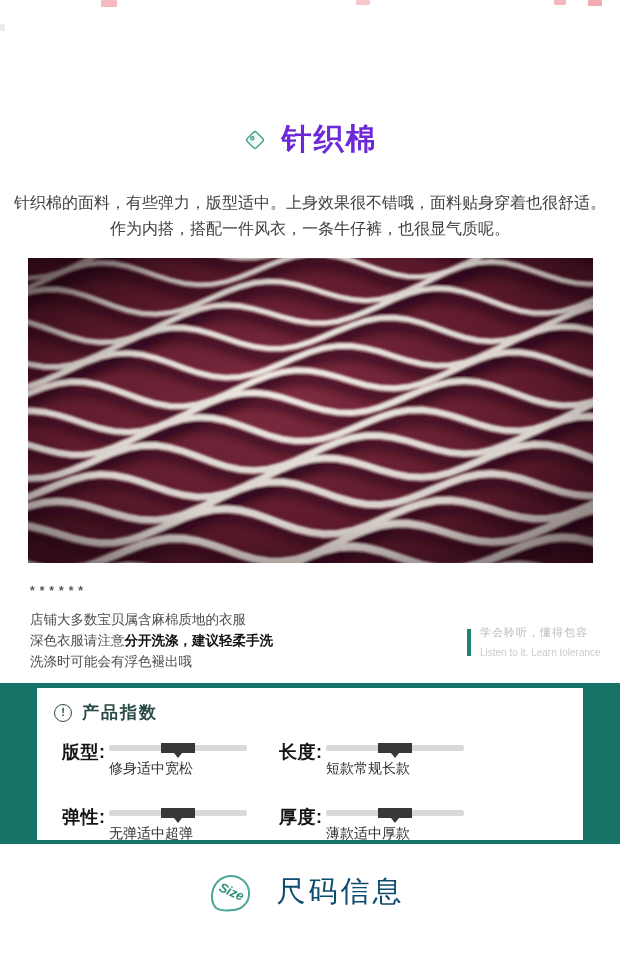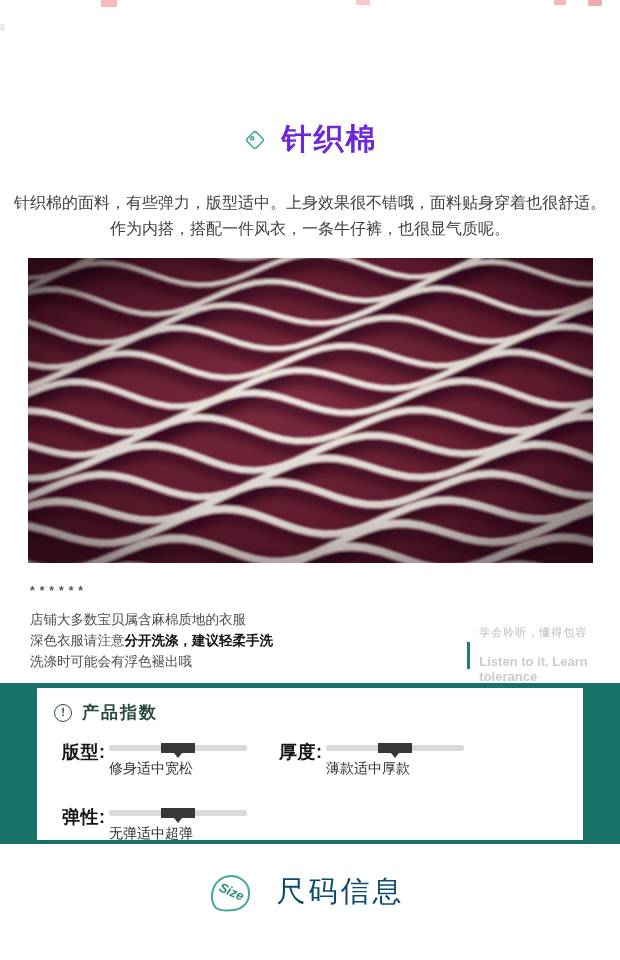--- a/index.html
+++ b/index.html
@@ -23,21 +23,21 @@
 
   
   .notes{position:absolute;left:30px;top:581px;font-size:13.5px;line-height:21px;color:#4d4d4d;}
   .notes .dots{font-size:12px;font-weight:700;letter-spacing:5px;color:#555;margin-bottom:7px;}
   .notes b{color:#111;}
 
   
   .quote{position:absolute;left:467px;top:625px;display:flex;gap:9px;align-items:center;}
   .quote .bar{width:4px;height:27px;background:#1f8174;margin-top:2px;}
   .quote .cn{font-size:11px;color:#b7bcbb;letter-spacing:1px;}
-  .quote .en{font-size:13px;color:#c8cdcc;margin-top:14px;font-weight:bold;}
+  .quote .en{font-size:10px;color:#c8cdcc;margin-top:7px;}
 
   
   .band{position:absolute;left:0;top:683px;width:620px;height:161px;background:#177368;}
   .panel{position:absolute;left:37px;right:37px;top:5px;bottom:4px;background:#ffffff;}
   .panel-head{position:absolute;left:17px;top:13px;display:flex;align-items:center;gap:10px;}
   .info-ic{width:18px;height:18px;border:1.6px solid #2a4d46;border-radius:50%;box-sizing:border-box;
            display:flex;align-items:center;justify-content:center;font-size:11px;font-weight:700;color:#2a4d46;line-height:1;}
   .panel-head .t{font-size:17px;font-weight:700;letter-spacing:2px;color:#274a44;}
 
   .idx-grid{position:absolute;left:25px;top:52px;display:grid;grid-template-columns:190px 190px;
@@ -197,20 +197,33 @@
                 <div class="sl-seg"></div>
               </div>
             <div class="sl-opts">
               <span>无弹</span>
               <span>适中</span>
               <span>超弹</span>
             </div>
           </div>
         </div>
 
+        <div class="idx-row">
+          <div class="idx-label">长度:</div>
+          <div class="sl-group">
+            <div class="sl-bar">
+                <div class="sl-seg"></div>
+              </div>
+            <div class="sl-opts">
+              <span>短款</span>
+              <span>常规</span>
+              <span>长款</span>
+            </div>
+          </div>
+        </div>
 
         <div class="idx-row">
           <div class="idx-label">厚度:</div>
           <div class="sl-group">
             <div class="sl-bar">
                 <div class="sl-seg"></div>
               </div>
             <div class="sl-opts">
               <span>薄款</span>
               <span>适中</span>

